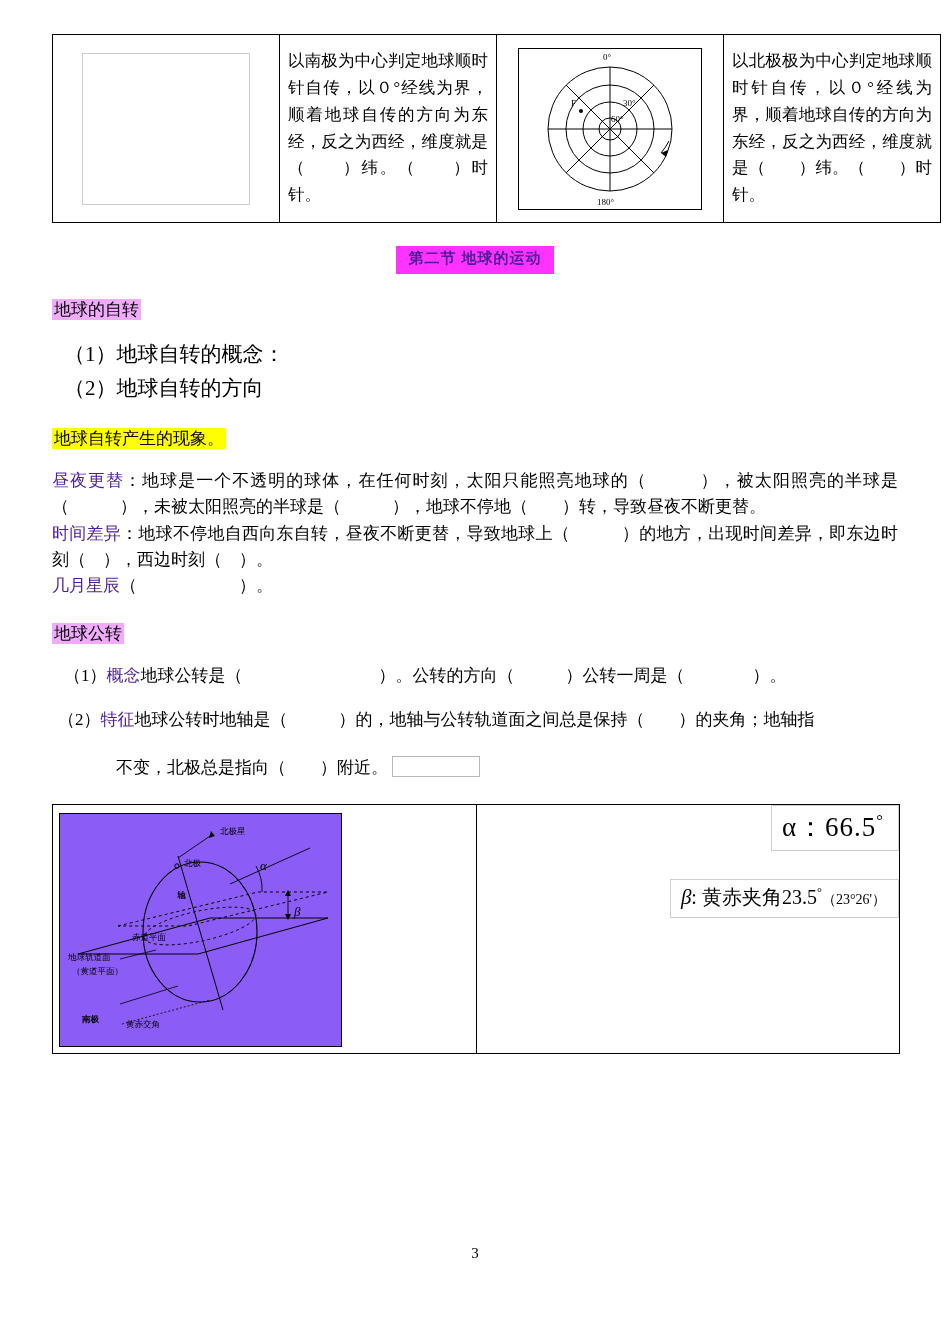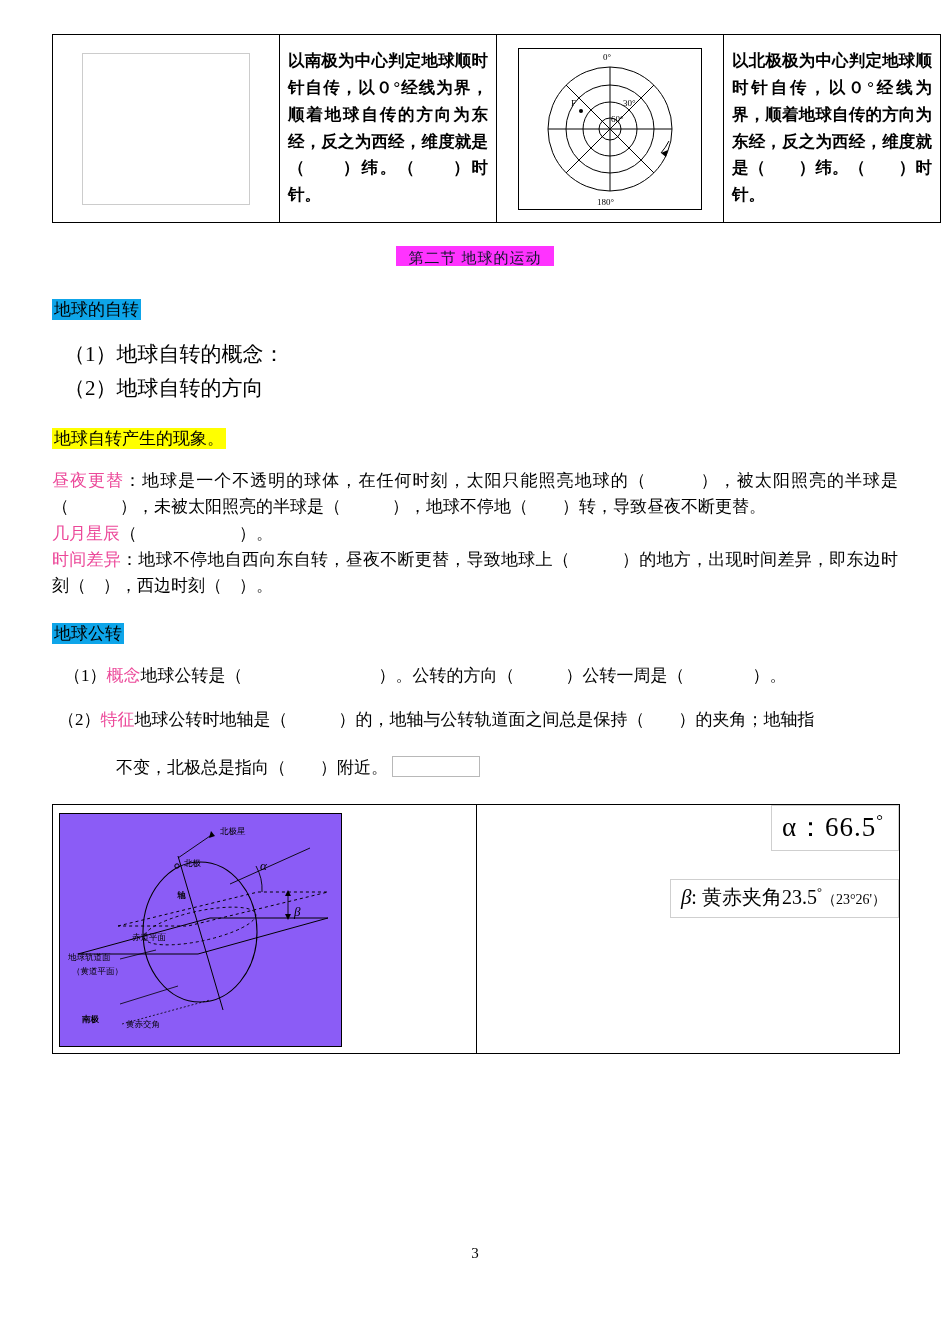--- a/index.html
+++ b/index.html
@@ -43,21 +43,20 @@
     height: 150px;
     border: 1px solid #cccccc;
     margin: 4px auto;
   }
   .cn-text {
     font-family: "Liberation Serif", "DejaVu Serif", serif;
     font-size: 16.5px;
     line-height: 1.62;
     text-align: justify;
     text-justify: inter-ideograph;
-    font-weight: bold;
   }
 
   
   .polar-wrap {
     border: 1px solid #000;
     width: 182px;
     height: 160px;
     margin: 0 auto;
     position: relative;
     background: #fff;
@@ -68,30 +67,30 @@
     font-family: "Liberation Serif", serif;
   }
 
   
   .section-title {
     text-align: center;
     margin: 26px 0 0 0;
   }
   .section-title span {
     background: #ff33ff;
-    color: #0f172a;
+    color: #4c1d95;
     font-family: "Liberation Sans", sans-serif;
-    font-weight: normal;
+    font-weight: bold;
     font-size: 15px;
-    padding: 3px 12px 0 12px;
+    padding: 3px 12px 8px 12px;
     letter-spacing: 1px;
   }
 
   .hl-green {
-    background: #0ea5e9;
+    background: #f0abfc;
     font-size: 17px;
     padding: 1px 2px;
   }
   .hl-yellow {
     background: #ffff00;
     font-size: 17px;
     padding: 1px 2px;
   }
   .block { margin-top: 20px; }
 
@@ -100,21 +99,21 @@
     line-height: 1.55;
     margin: 0;
     text-align: justify;
     text-justify: inter-ideograph;
   }
   .list-line {
     font-size: 21px;
     line-height: 1.62;
     margin: 0 0 0 12px;
   }
-  .red { color: #ec4899; }
+  .red { color: #4c1d95; }
   .para { margin-top: 14px; }
 
   .tiny-box {
     display: inline-block;
     width: 86px;
     height: 19px;
     border: 1px solid #b8b8b8;
     vertical-align: -4px;
     margin-left: 4px;
   }
@@ -243,25 +242,25 @@
 
   <div class="block" style="margin-top:22px;">
     <span class="hl-yellow">地球自转产生的现象。</span>
   </div>
 
   <p class="body para" style="margin-top:18px;">
     <span class="red">昼夜更替</span><span>：地球是一个不透明的球体，在任何时刻，太阳只能照亮地球的（　　　），被太阳照亮的半球是（　　　），未被太阳照亮的半球是（　　　），地球不停地（　　）转，导致昼夜不断更替。</span>
   </p>
 
   <p class="body para">
+    <span class="red">时间差异</span><span>：地球不停地自西向东自转，昼夜不断更替，导致地球上（　　　）的地方，出现时间差异，即东边时刻（　），西边时刻（　）。</span>
+  </p>
+
+  <p class="body para">
     <span class="red">几月星辰</span><span>（　　　　　　）。</span>
-  </p>
-
-  <p class="body para">
-    <span class="red">时间差异</span><span>：地球不停地自西向东自转，昼夜不断更替，导致地球上（　　　）的地方，出现时间差异，即东边时刻（　），西边时刻（　）。</span>
   </p>
 
   <div class="block" style="margin-top:22px;">
     <span class="hl-green">地球公转</span>
   </div>
 
   <p class="body" style="margin-top:18px; margin-left:12px;">
     <span>（1）</span><span class="red">概念</span><span>地球公转是（　　　　　　　　）。公转的方向（　　　）公转一周是（　　　　）。</span>
   </p>
 

